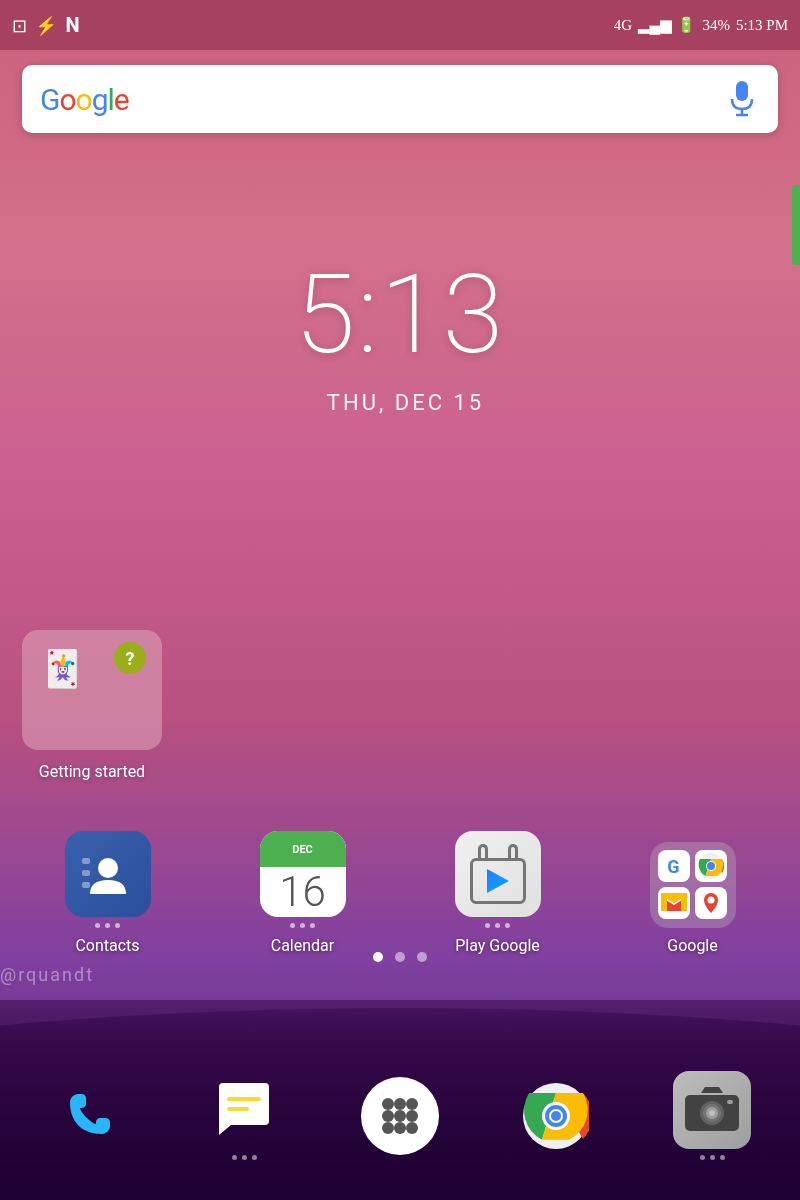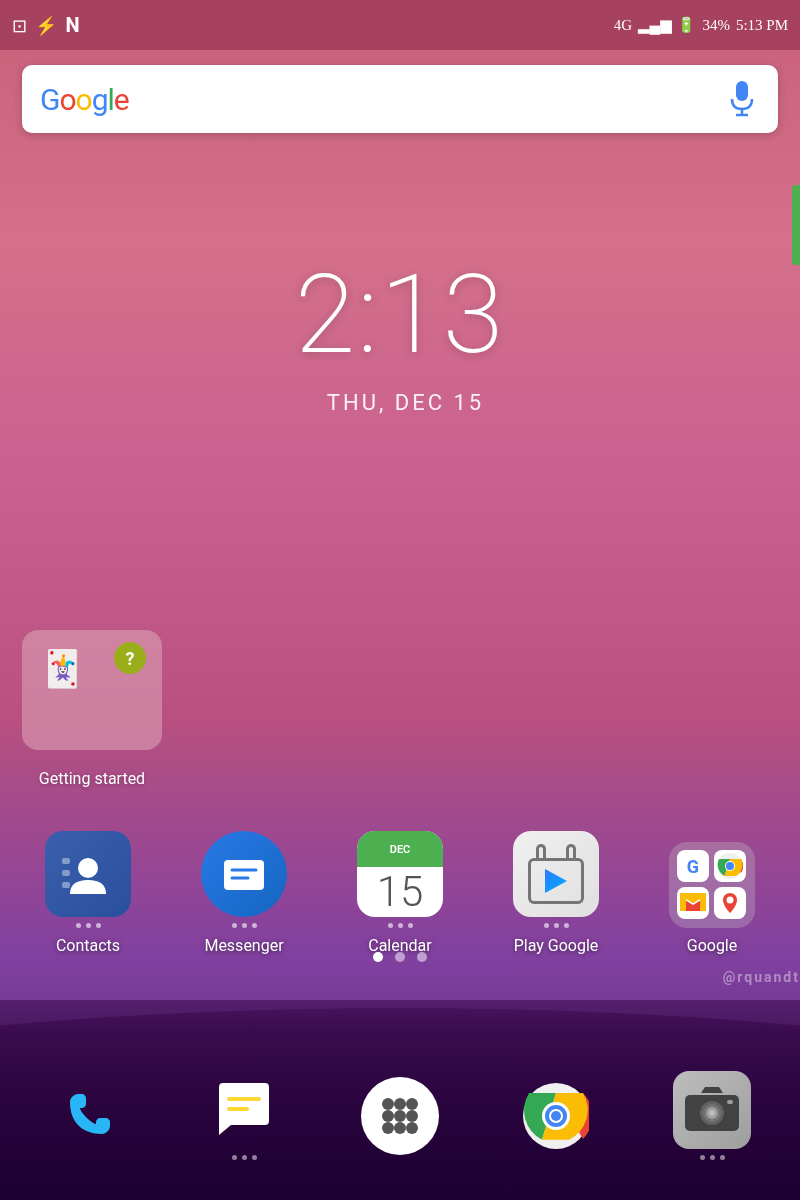--- a/index.html
+++ b/index.html
@@ -134,21 +134,21 @@
       display: flex;
       align-items: center;
       justify-content: center;
       color: white;
       font-size: 18px;
       font-weight: bold;
     }
     .widget-label {
       color: white;
       font-size: 16px;
-      margin-top: 19px;
+      margin-top: 12px;
       text-shadow: 0 1px 4px rgba(0,0,0,0.3);
     }
 
     
     .dock-wave {
       position: absolute;
       bottom: 0; left: 0; right: 0;
       height: 240px;
       background: linear-gradient(180deg, transparent 0%, rgba(60,10,80,0.7) 30%, rgba(40,0,60,0.95) 100%);
       clip-path: ellipse(120% 80% at 50% 100%);
@@ -334,25 +334,24 @@
       height: 5px;
       background: rgba(255,255,255,0.5);
       border-radius: 50%;
     }
 
     
     .watermark {
       position: absolute;
       bottom: 215px;
       left: 0; right: 0;
-      text-align: right;
+      text-align: left;
       color: rgba(255,255,255,0.4);
-      font-size: 14px;
+      font-size: 18px;
       letter-spacing: 2px;
-      font-weight: bold;
     }
 
     
     .side-accent {
       position: absolute;
       top: 185px;
       right: 0;
       width: 8px;
       height: 80px;
       background: #4caf50;
@@ -433,21 +432,21 @@
       <rect x="8" y="0" width="12" height="20" rx="6" fill="#4285F4"></rect>
       <path d="M4 18 Q4 28 14 28 Q24 28 24 18" stroke="#4285F4" stroke-width="2.5" fill="none"></path>
       <line x1="14" y1="28" x2="14" y2="34" stroke="#4285F4" stroke-width="2.5"></line>
       <line x1="8" y1="34" x2="20" y2="34" stroke="#4285F4" stroke-width="2.5"></line>
     </svg>
   </div>
 </div>
 
 <div class="side-accent"></div>
 
-<div class="clock-time">2:13</div>
+<div class="clock-time">5:13</div>
 <div class="clock-date">THU, DEC 15</div>
 
 <div class="getting-started-widget">
   <div class="widget-box">
     <span class="widget-cards-icon">🃏</span>
     <div class="widget-question">?</div>
   </div>
   <div class="widget-label">Getting started</div>
 </div>
 
@@ -467,40 +466,25 @@
       </svg>
     </div>
     <div class="app-dots">
       <div class="app-dot"></div>
         <div class="app-dot"></div>
         <div class="app-dot"></div>
     </div>
     <div class="app-label">Contacts</div>
   </div>
 
-  <div class="app-item">
-    <div class="app-icon messenger-icon" style="display:flex;align-items:center;justify-content:center;">
-      <svg width="52" height="52" viewBox="0 0 52 52">
-        <rect x="6" y="12" width="40" height="30" rx="4" fill="white"></rect>
-        <line x1="14" y1="22" x2="38" y2="22" stroke="#2979e8" stroke-width="3" stroke-linecap="round"></line>
-        <line x1="14" y1="30" x2="30" y2="30" stroke="#2979e8" stroke-width="3" stroke-linecap="round"></line>
-      </svg>
-    </div>
-    <div class="app-dots">
-      <div class="app-dot"></div>
-        <div class="app-dot"></div>
-        <div class="app-dot"></div>
-    </div>
-    <div class="app-label">Messenger</div>
-  </div>
 
   <div class="app-item">
     <div class="app-icon calendar-icon" style="flex-direction:column;justify-content:flex-start;padding:0;overflow:hidden;">
       <div class="cal-header">DEC</div>
-      <div class="cal-number">15</div>
+      <div class="cal-number">16</div>
     </div>
     <div class="app-dots">
       <div class="app-dot"></div>
         <div class="app-dot"></div>
         <div class="app-dot"></div>
     </div>
     <div class="app-label">Calendar</div>
   </div>
 
   <div class="app-item">

